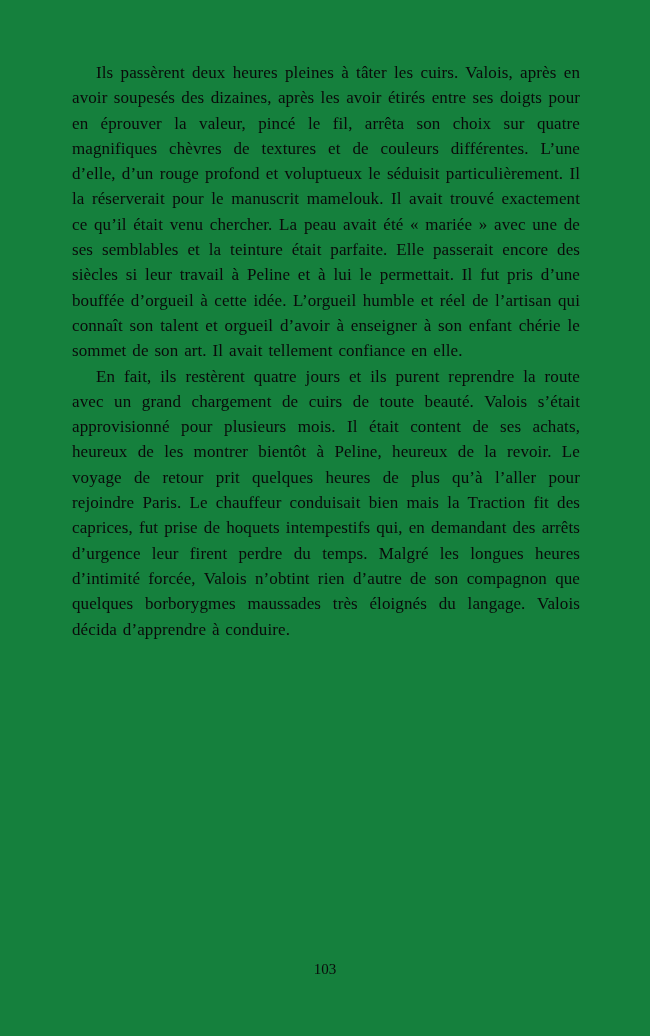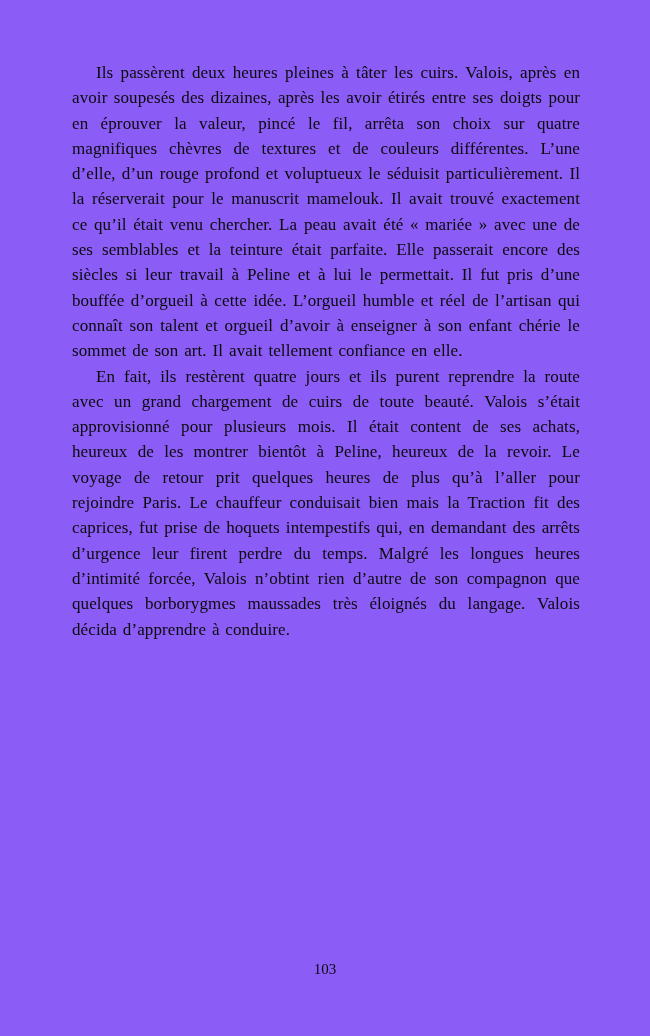--- a/index.html
+++ b/index.html
@@ -4,21 +4,21 @@
 <style>
   html, body {
     margin: 0;
     padding: 0;
     background: #ffffff;
   }
   .book-page {
     position: relative;
     width: 650px;
     height: 1036px;
-    background: #8b5cf6;
+    background: #15803d;
     overflow: hidden;
     font-family: "Liberation Serif", "DejaVu Serif", serif;
     color: #0a0a0a;
   }
   .text-block {
     position: absolute;
     top: 60px;
     left: 72px;
     width: 508px;
     text-align: justify;

